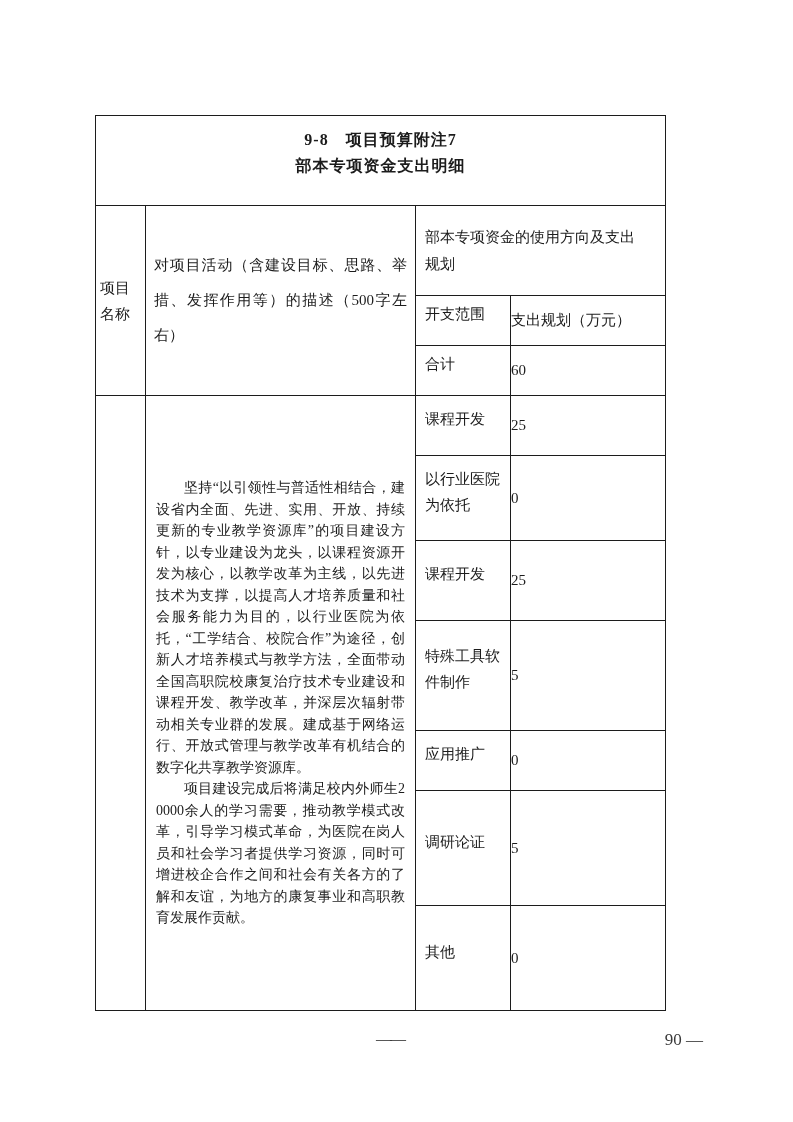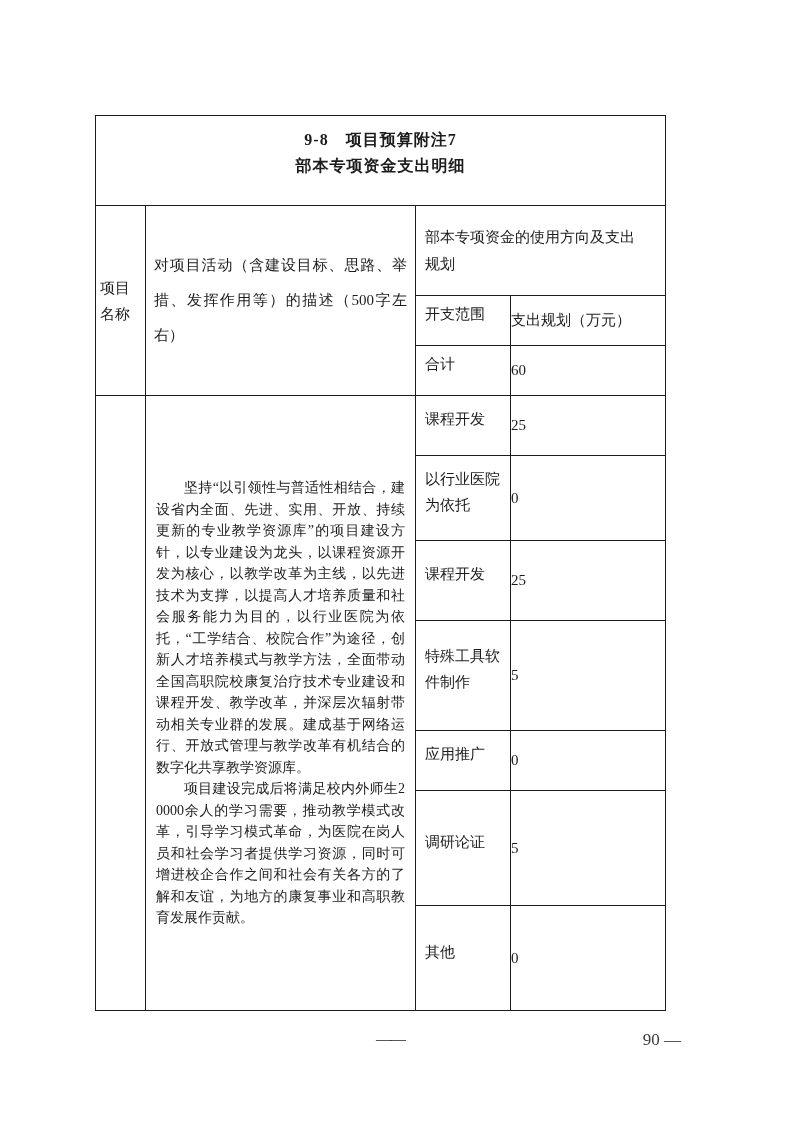--- a/index.html
+++ b/index.html
@@ -97,21 +97,21 @@
     color: #3a3a3a;
   }
   .footer-dash {
     position: absolute;
     left: 350px; width: 80px;
     text-align: center;
     letter-spacing: -2px;
   }
   .footer-page {
     position: absolute;
-    right: 112px;
+    right: 90px;
     font-size: 17px;
   }
 </style>
 </head>
 <body>
 
 <div class="page">
 
   <table class="budget-table">
     <colgroup>

